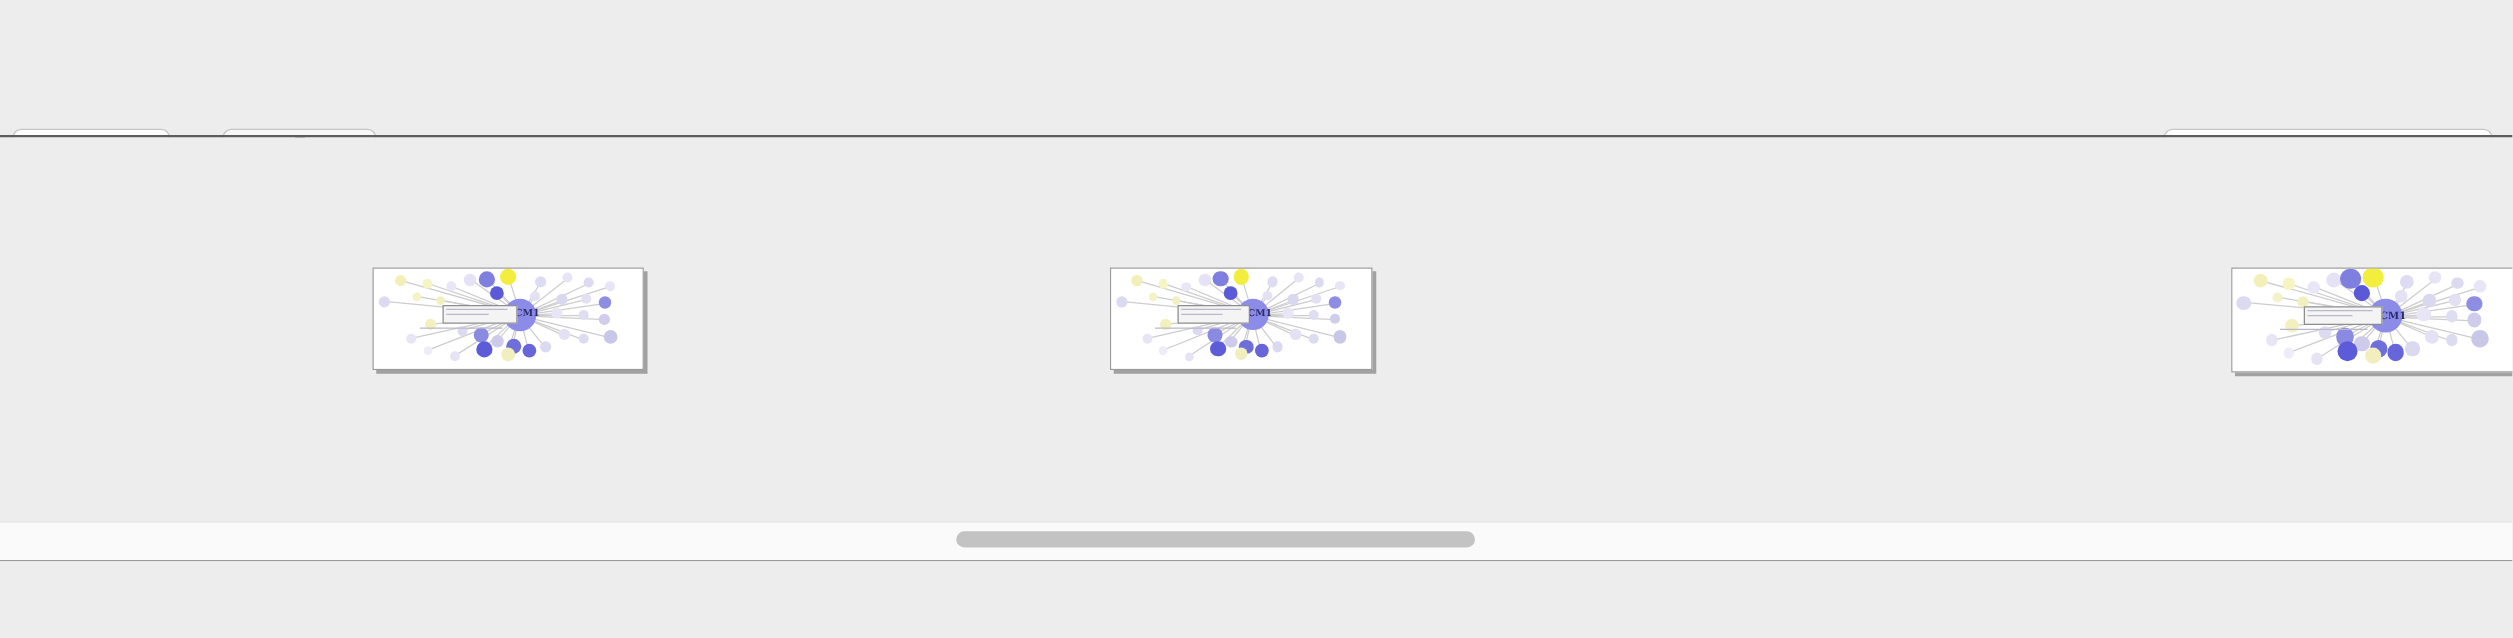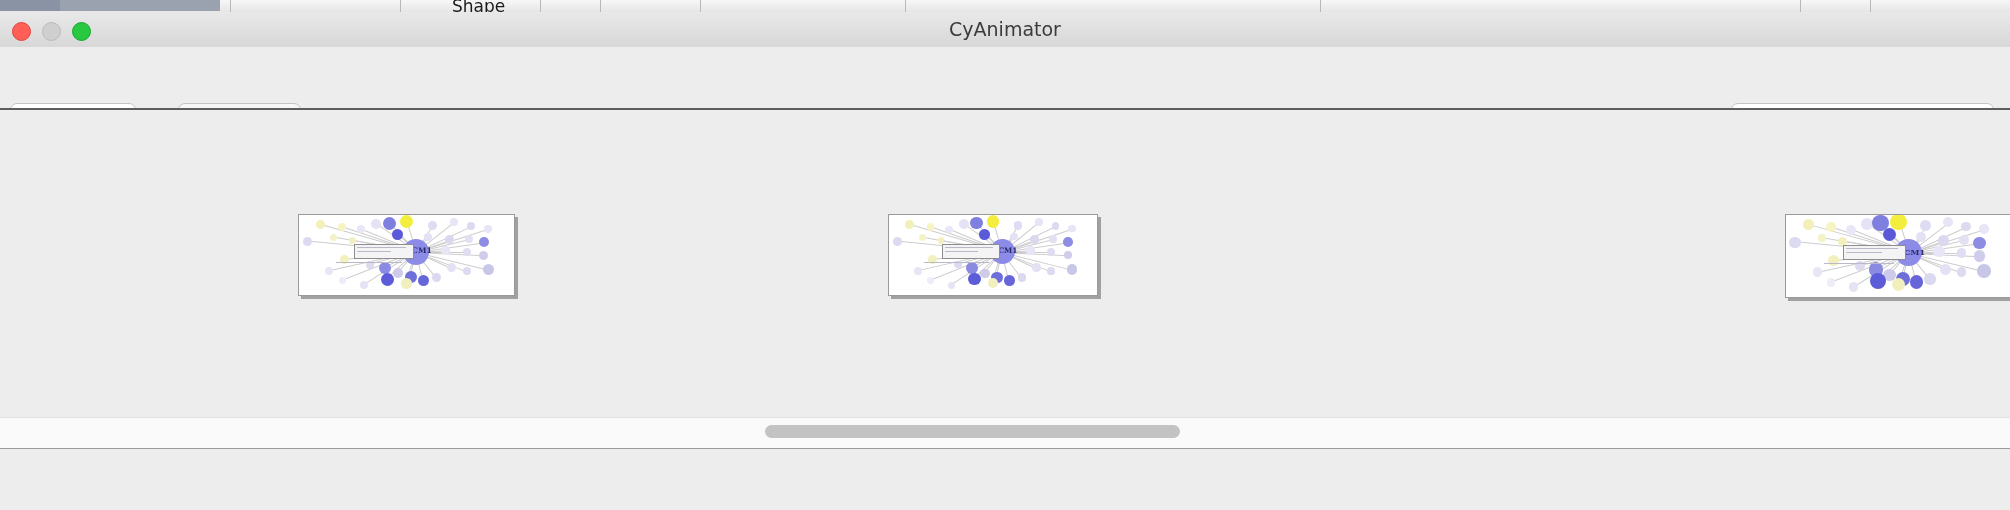--- a/index.html
+++ b/index.html
@@ -67,43 +67,21 @@
     border-radius:7px;background:#c3c3c3;}
 
   
   .controls{position:absolute;left:0;top:449px;width:2010px;height:61px;background:#ededed;}
 </style>
 </head>
 <body>
 
 <div id="app">
 
-  <div class="bg-strip">
-    <div class="bg-dark"></div>
-    <div class="bg-dark2"></div>
-    <div class="bg-tick" style="left:230px"></div>
-    <div class="bg-tick" style="left:400px"></div>
-    <div class="bg-tick" style="left:540px"></div>
-    <div class="bg-tick" style="left:600px"></div>
-    <div class="bg-tick" style="left:700px"></div>
-    <div class="bg-tick" style="left:905px"></div>
-    <div class="bg-tick" style="left:1320px"></div>
-    <div class="bg-tick" style="left:1800px"></div>
-    <div class="bg-tick" style="left:1870px"></div>
-    <div class="bg-text" style="left:452px">Shape</div>
-  </div>
-
-  <div class="titlebar">
-    <div class="lights">
-      <div class="light l-close"></div>
-      <div class="light l-min"></div>
-      <div class="light l-zoom"></div>
-    </div>
-    <div class="wtitle">CyAnimator</div>
-  </div>
+
 
   <div class="toolbar">
     <div class="tbtn enabled btn-add">
       <svg width="24" height="24" viewBox="0 0 24 24">
         <rect x="9.5" y="2" width="5" height="20" fill="#111"></rect>
         <rect x="2" y="9.5" width="20" height="5" fill="#111"></rect>
       </svg>
     </div>
     <div class="tbtn disabled btn-del">
       <svg width="26" height="28" viewBox="0 0 26 28">

